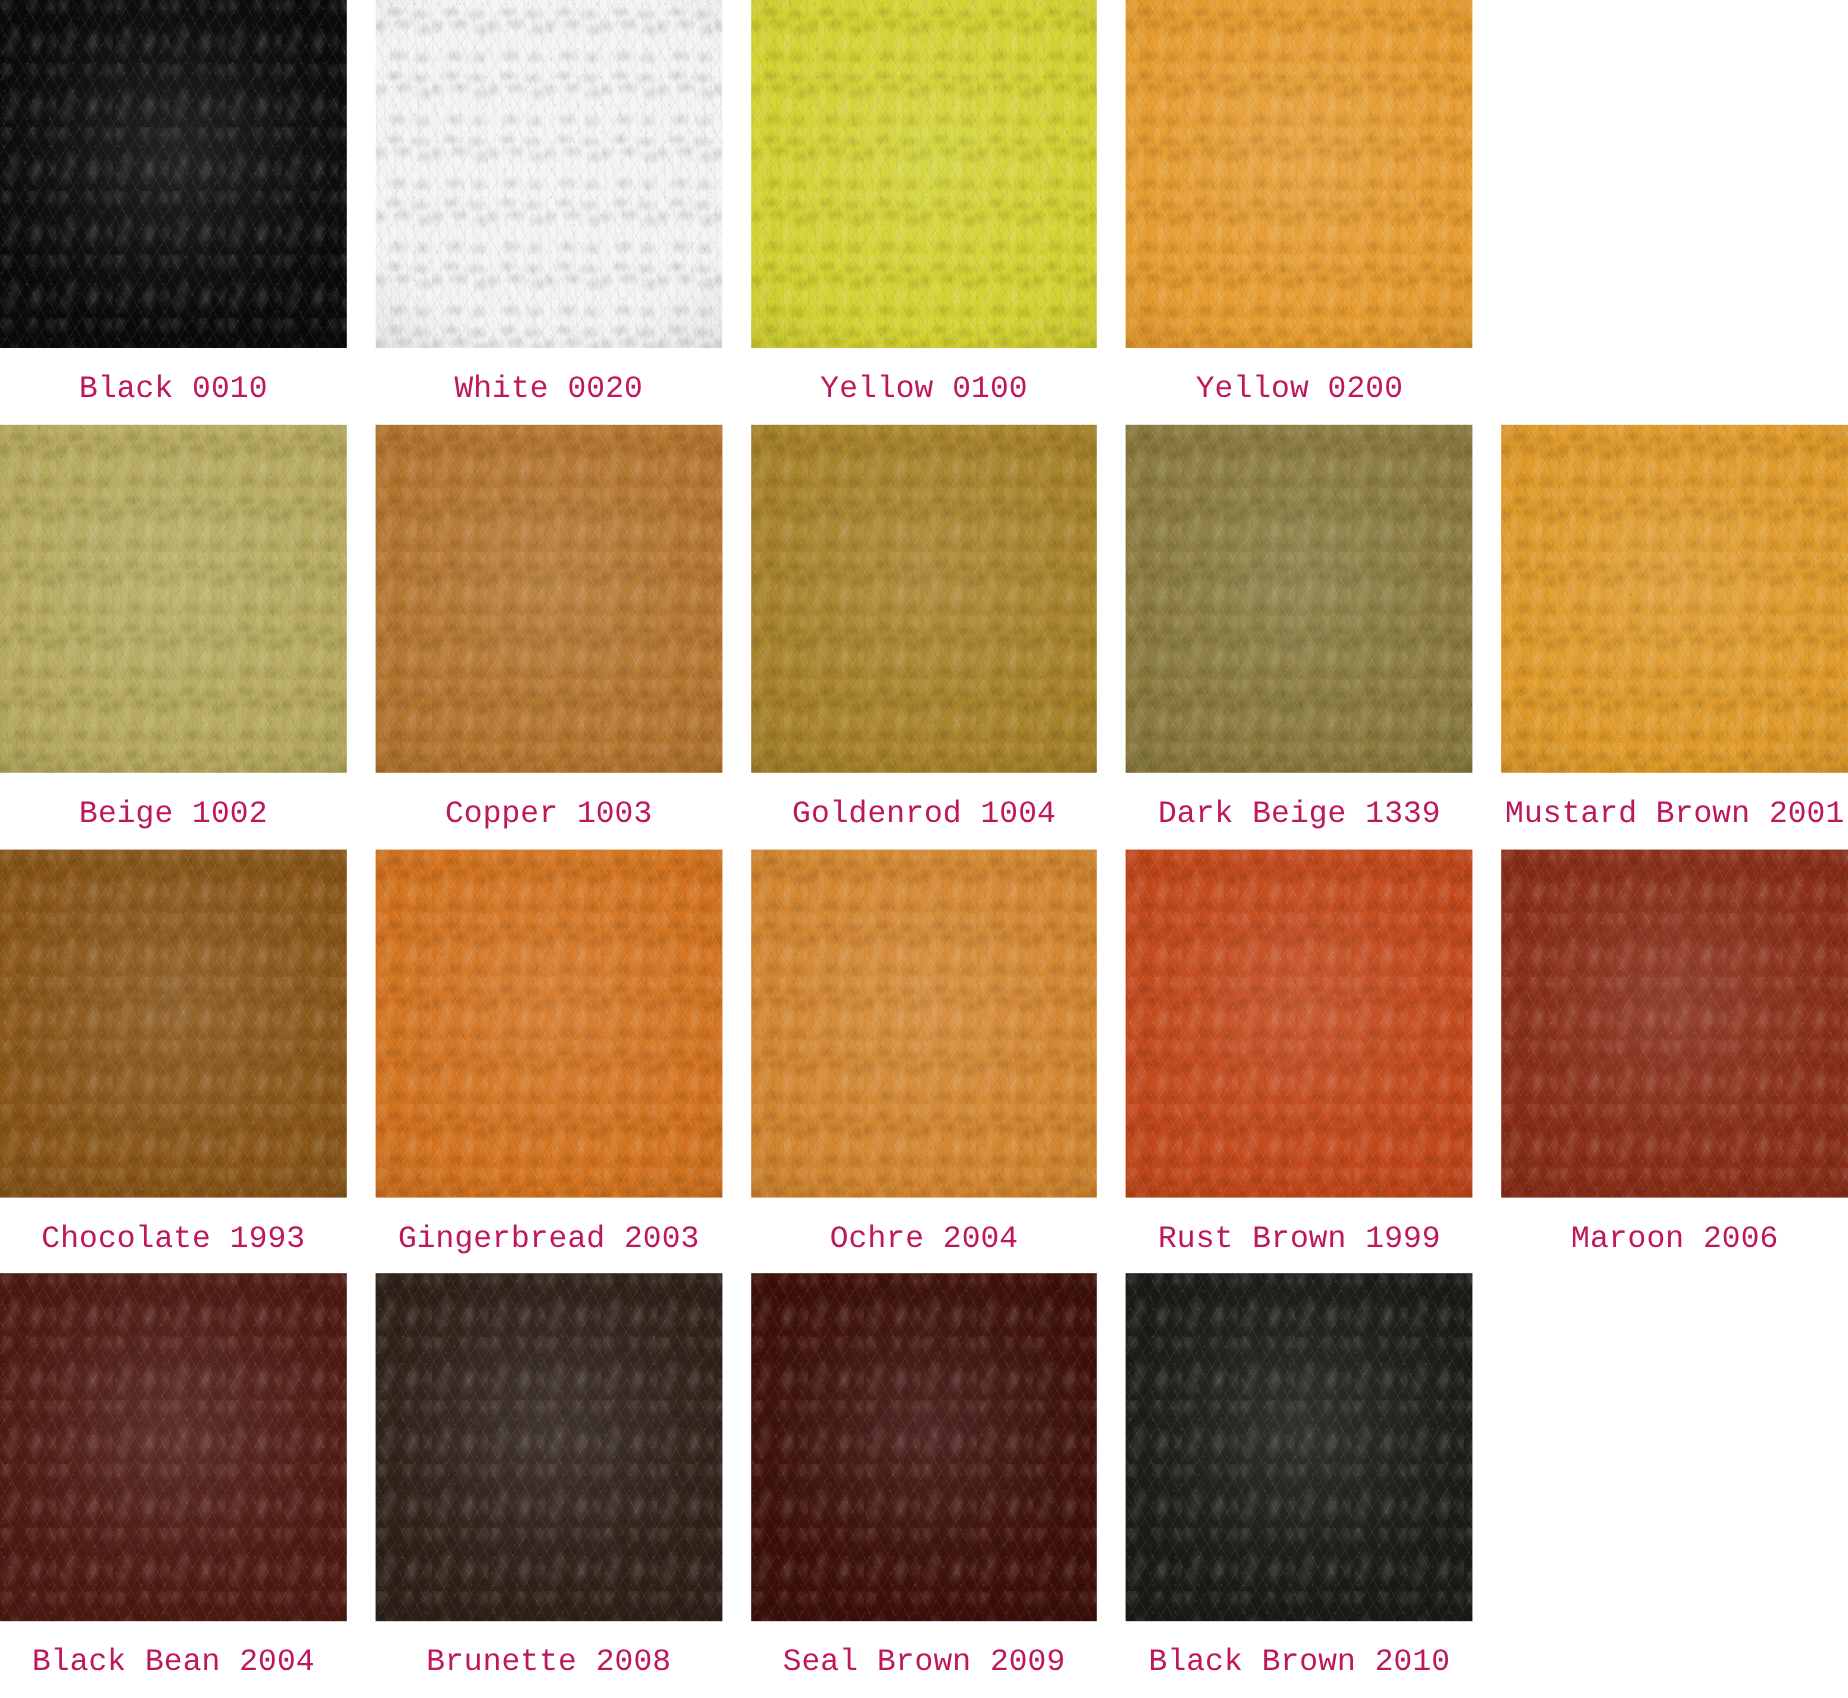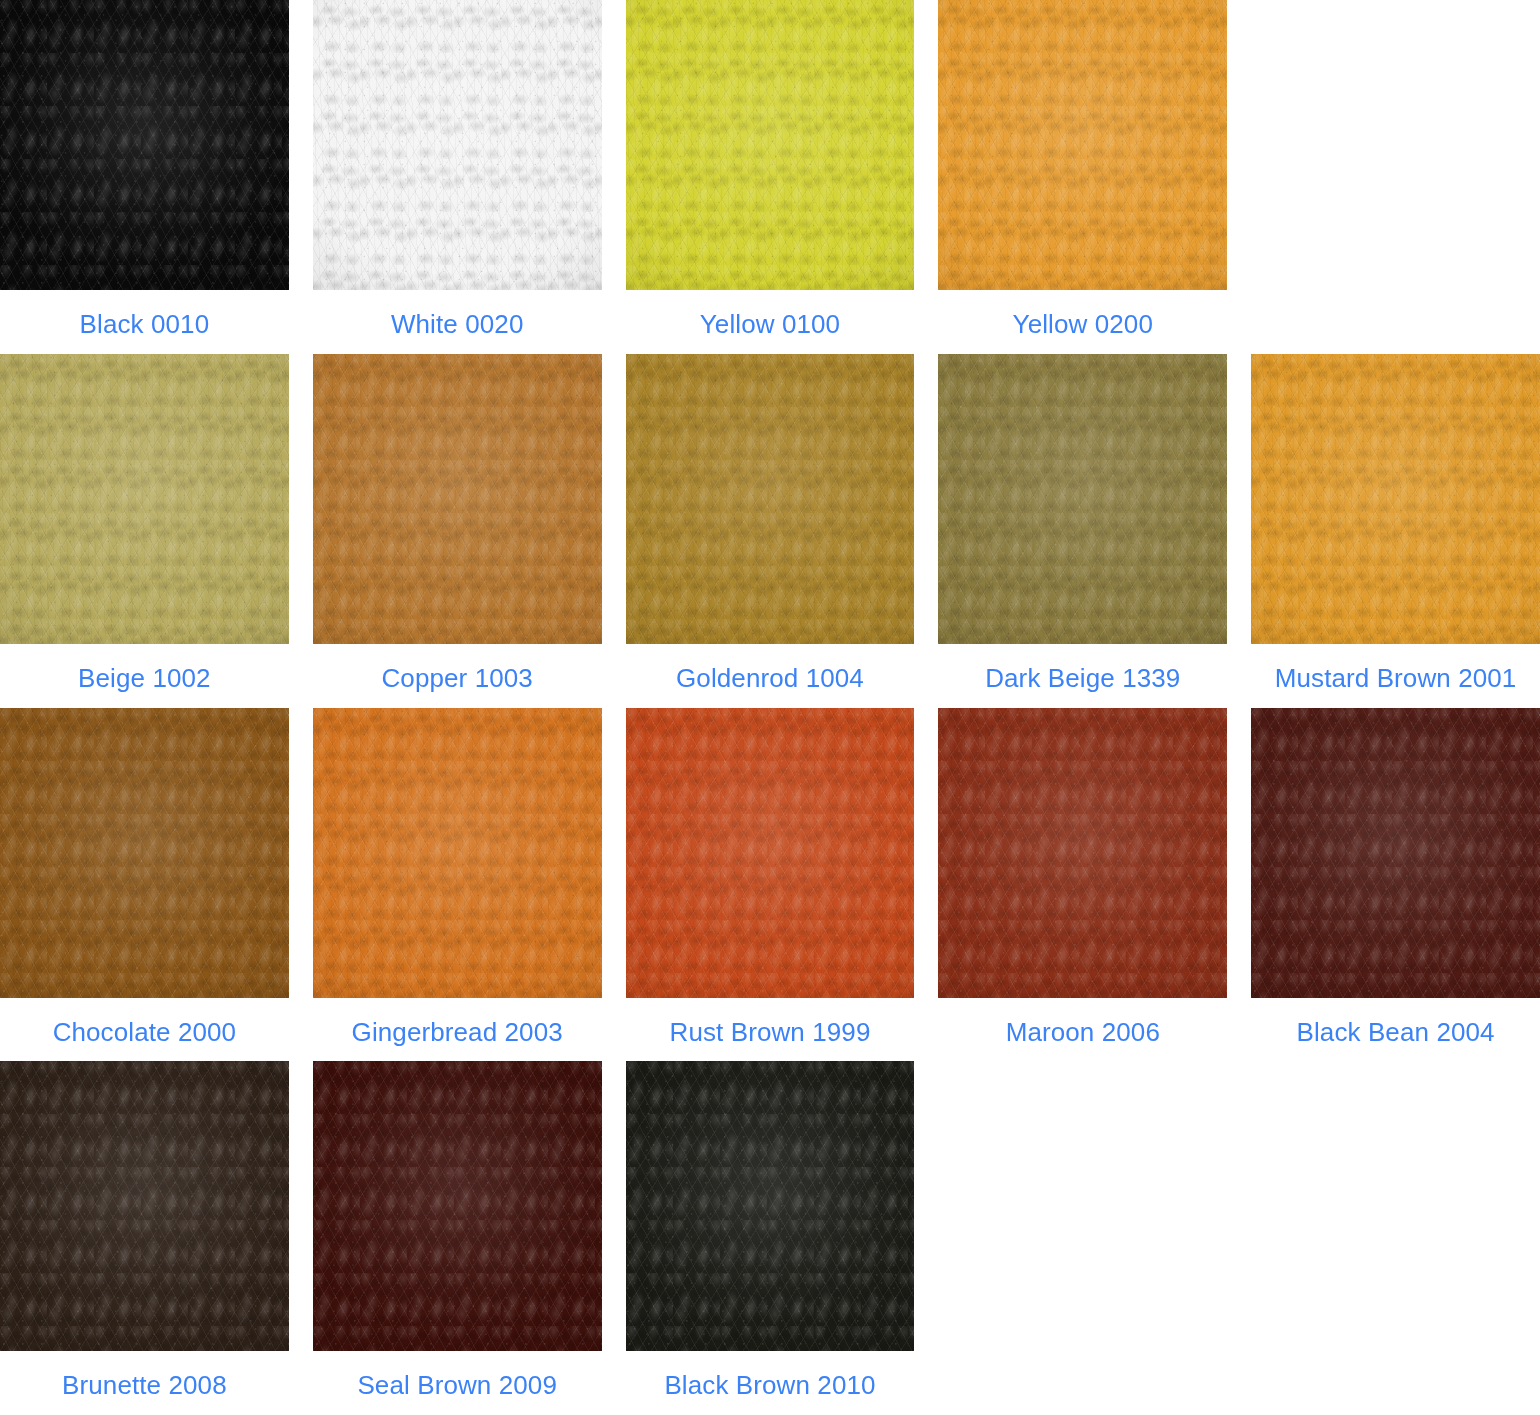--- a/index.html
+++ b/index.html
@@ -102,25 +102,26 @@
       radial-gradient(ellipse 85% 78% at 50% 44%,
         rgba(255,255,255,0.10) 0%,
         rgba(255,255,255,0.03) 42%,
         rgba(0,0,0,0.00) 66%,
         rgba(0,0,0,0.07) 100%);
   }
 
   .swatch-label {
     font-size: 26px;
     line-height: 1.25;
-    color: #3b82f6;
+    color: #be185d;
     text-align: right;
     letter-spacing: 0.1px;
     margin-top: 18px;
     white-space: nowrap;
+    font-family: Liberation Mono, monospace;
   }
 </style>
 </head>
 <body style="background: rgb(255, 255, 255);">
 
 <div id="swatch-grid">
     <div class="swatch-cell">
       <div class="swatch-chip" style="background-color: rgb(10, 10, 10);">
         <div class="grain grain-a"></div>
         <div class="grain grain-b"></div>
@@ -205,32 +206,41 @@
       </div>
       <div class="swatch-label">Mustard Brown 2001</div>
     </div>
     <div class="swatch-cell">
       <div class="swatch-chip" style="background-color: rgb(138, 86, 24);">
         <div class="grain grain-a"></div>
         <div class="grain grain-b"></div>
         <div class="grain grain-c"></div>
         <div class="sheen"></div>
       </div>
-      <div class="swatch-label">Chocolate 2000</div>
+      <div class="swatch-label">Chocolate 1993</div>
     </div>
     <div class="swatch-cell">
       <div class="swatch-chip" style="background-color: rgb(212, 115, 30);">
         <div class="grain grain-a"></div>
         <div class="grain grain-b"></div>
         <div class="grain grain-c"></div>
         <div class="sheen"></div>
       </div>
       <div class="swatch-label">Gingerbread 2003</div>
     </div>
     <div class="swatch-cell">
+      <div class="swatch-chip" style="background-color: rgb(212, 134, 46);">
+        <div class="grain grain-a"></div>
+        <div class="grain grain-b"></div>
+        <div class="grain grain-c"></div>
+        <div class="sheen"></div>
+      </div>
+      <div class="swatch-label">Ochre 2004</div>
+    </div>
+    <div class="swatch-cell">
       <div class="swatch-chip" style="background-color: rgb(196, 72, 26);">
         <div class="grain grain-a"></div>
         <div class="grain grain-b"></div>
         <div class="grain grain-c"></div>
         <div class="sheen"></div>
       </div>
       <div class="swatch-label">Rust Brown 1999</div>
     </div>
     <div class="swatch-cell">
       <div class="swatch-chip" style="background-color: rgb(138, 46, 23);">

